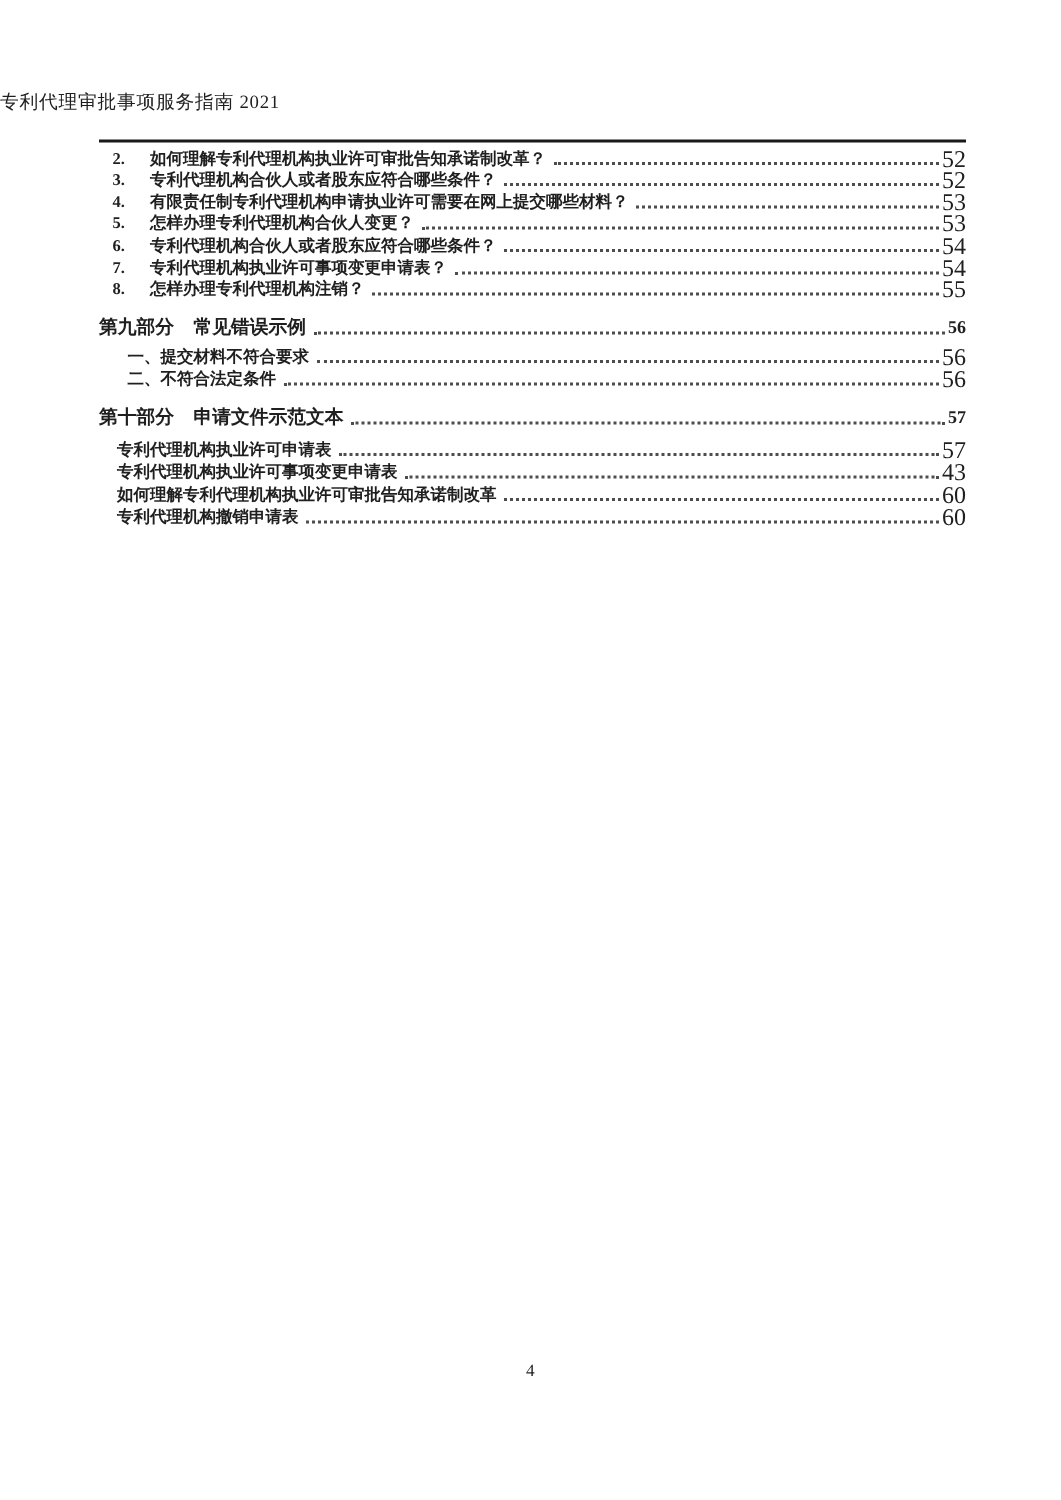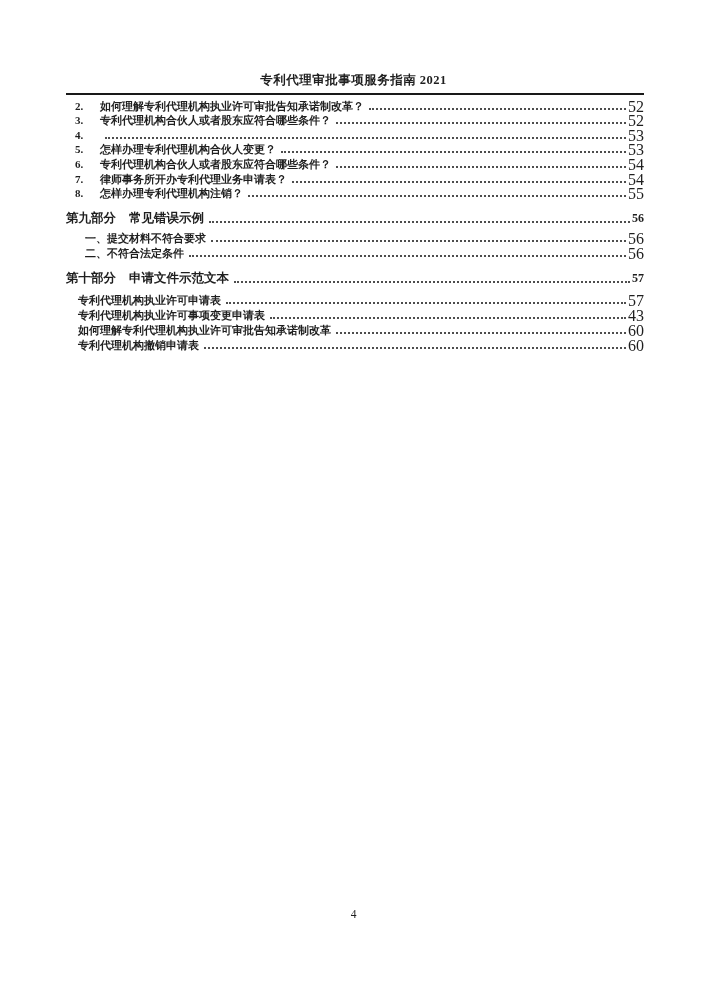--- a/index.html
+++ b/index.html
@@ -17,26 +17,26 @@
     color: var(--text);
     overflow: hidden;
   }
   .page {
     position: relative;
     width: 707px; height: 1000px;
     background: var(--bg);
   }
   .header-title {
     position: absolute;
-    top: 72px; left: 0; right: 0;
-    text-align: center;
+    top: 60px; left: 0; right: 0;
+    text-align: left;
     font-size: 12.5px;
     letter-spacing: 0.5px;
     color: var(--text);
-    font-weight: 700;
+    font-weight: 400;
   }
   .header-rule {
     position: absolute;
     top: 93px; left: 66px; right: 63px;
     height: 2px;
     background: var(--rule);
   }
   .toc {
     position: absolute;
     top: 98px; left: 66px; right: 63px;
@@ -115,38 +115,39 @@
         <span class="pg">52</span>
       </div>
       <div class="row q">
         <span class="num">3.</span>
         <span class="label">专利代理机构合伙人或者股东应符合哪些条件？</span>
         <span class="leader"></span>
         <span class="pg">52</span>
       </div>
       <div class="row q">
         <span class="num">4.</span>
+        <span class="label">有限责任制专利代理机构申请执业许可需要在网上提交哪些材料？</span>
         <span class="leader"></span>
         <span class="pg">53</span>
       </div>
       <div class="row q">
         <span class="num">5.</span>
         <span class="label">怎样办理专利代理机构合伙人变更？</span>
         <span class="leader"></span>
         <span class="pg">53</span>
       </div>
       <div class="row q">
         <span class="num">6.</span>
         <span class="label">专利代理机构合伙人或者股东应符合哪些条件？</span>
         <span class="leader"></span>
         <span class="pg">54</span>
       </div>
       <div class="row q">
         <span class="num">7.</span>
-        <span class="label">律师事务所开办专利代理业务申请表？</span>
+        <span class="label">专利代理机构执业许可事项变更申请表？</span>
         <span class="leader"></span>
         <span class="pg">54</span>
       </div>
       <div class="row q">
         <span class="num">8.</span>
         <span class="label">怎样办理专利代理机构注销？</span>
         <span class="leader"></span>
         <span class="pg">55</span>
       </div>
       <div class="row part">

